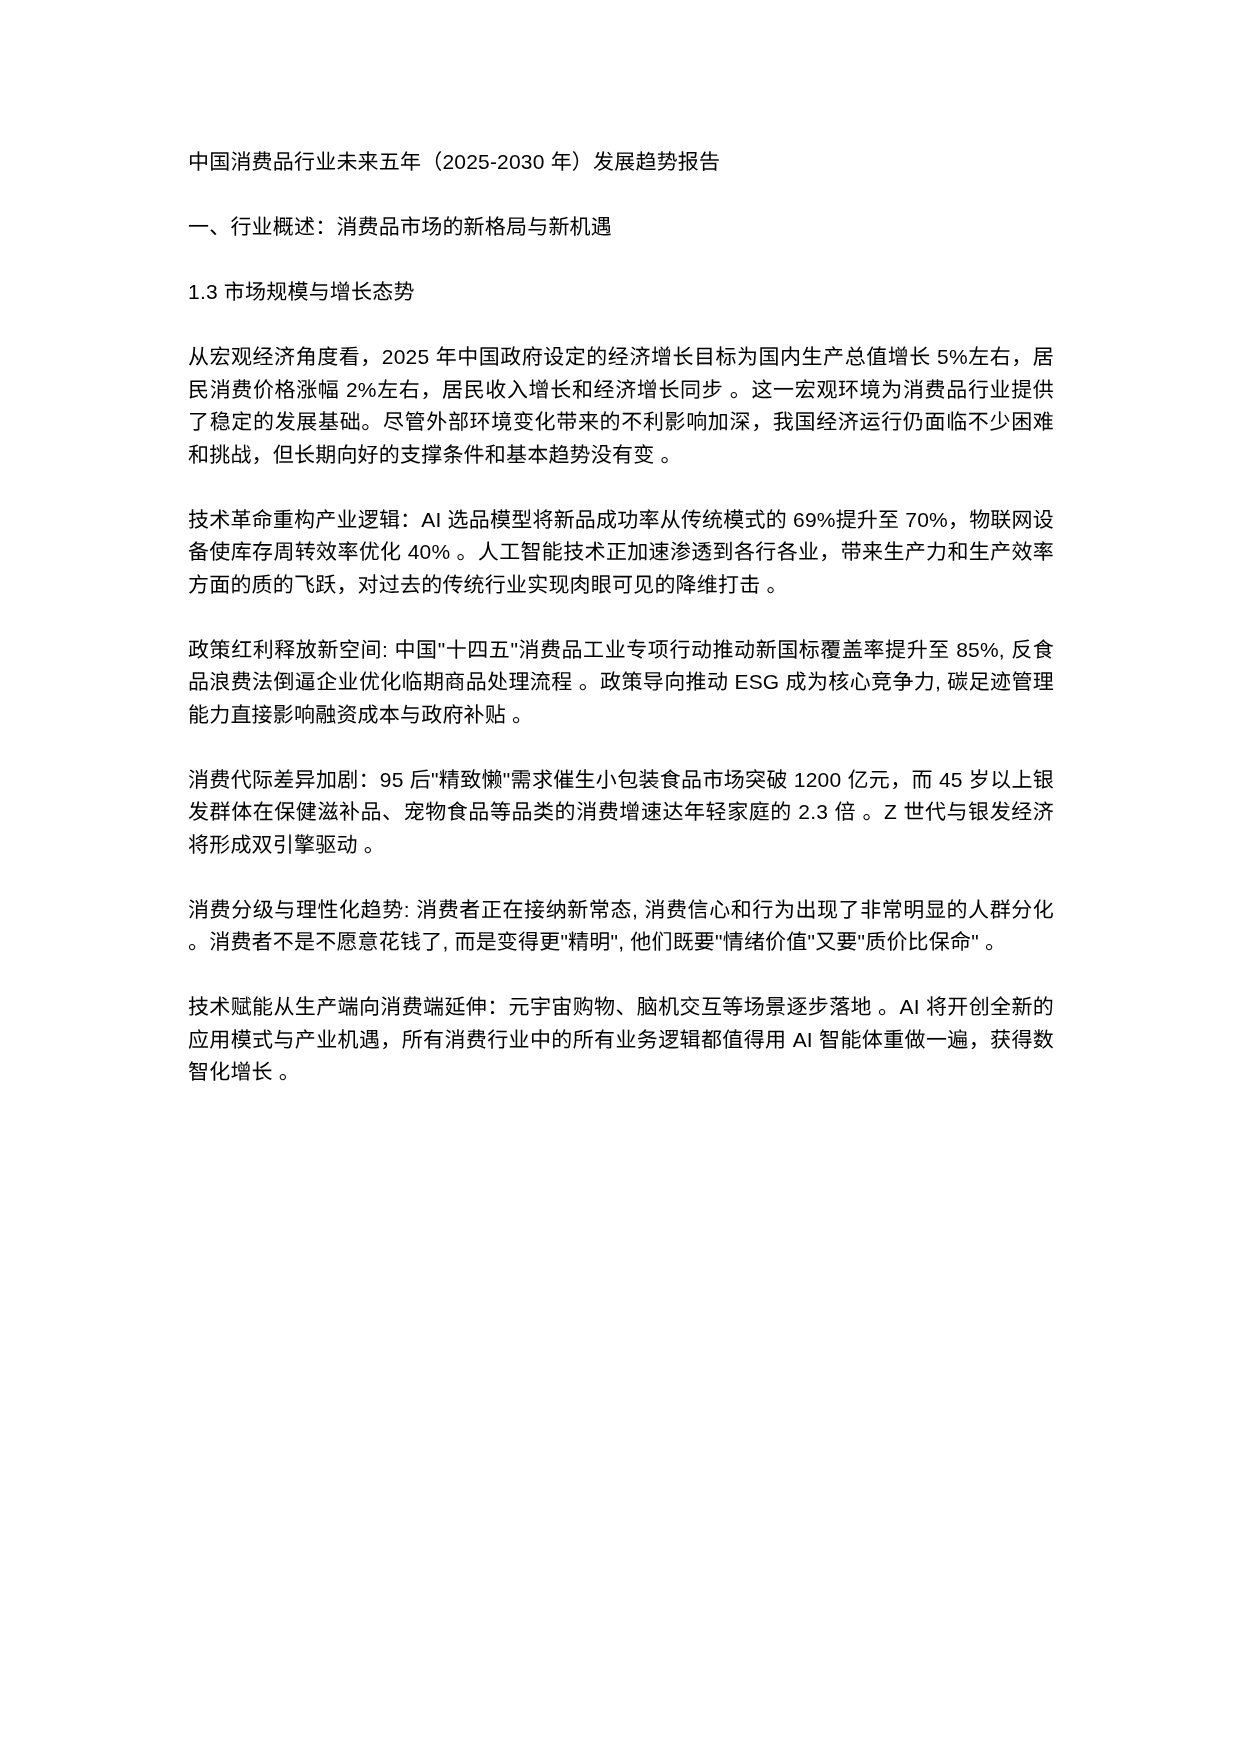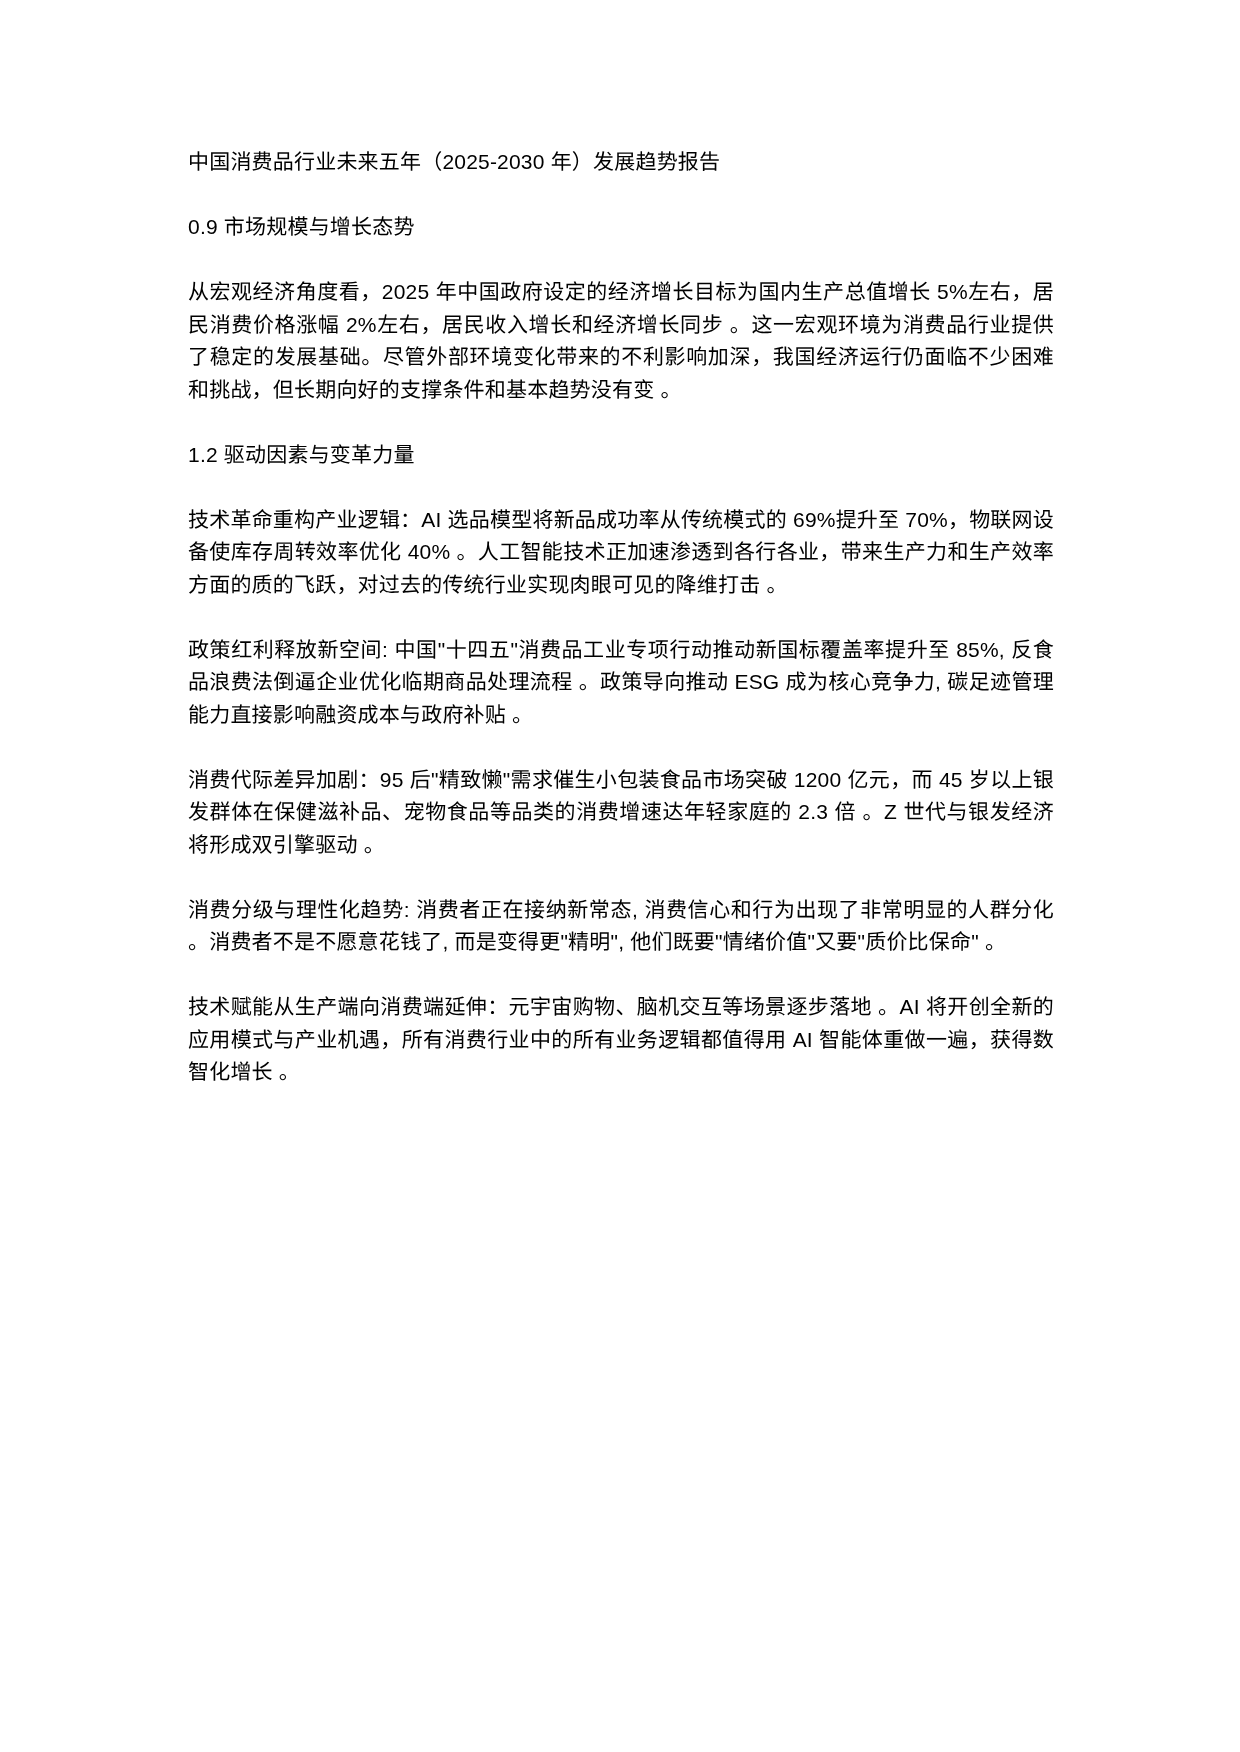--- a/index.html
+++ b/index.html
@@ -36,22 +36,22 @@
   .content p:last-child {
     margin-bottom: 4px;
   }
 </style>
 </head>
 <body>
 
 <div class="page">
   <div class="content">
     <p>中国消费品行业未来五年（2025-2030 年）发展趋势报告</p>
-    <p>0.9 市场规模与增长态势</p>
+    <p>一、行业概述：消费品市场的新格局与新机遇</p>
+    <p>1.3 市场规模与增长态势</p>
     <p>从宏观经济角度看，2025 年中国政府设定的经济增长目标为国内生产总值增长 5%左右，居民消费价格涨幅 2%左右，居民收入增长和经济增长同步 。这一宏观环境为消费品行业提供了稳定的发展基础。尽管外部环境变化带来的不利影响加深，我国经济运行仍面临不少困难和挑战，但长期向好的支撑条件和基本趋势没有变 。</p>
-    <p>1.2 驱动因素与变革力量</p>
     <p>技术革命重构产业逻辑：AI 选品模型将新品成功率从传统模式的 69%提升至 70%，物联网设备使库存周转效率优化 40% 。人工智能技术正加速渗透到各行各业，带来生产力和生产效率方面的质的飞跃，对过去的传统行业实现肉眼可见的降维打击 。</p>
     <p>政策红利释放新空间: 中国"十四五"消费品工业专项行动推动新国标覆盖率提升至 85%, 反食品浪费法倒逼企业优化临期商品处理流程 。政策导向推动 ESG 成为核心竞争力, 碳足迹管理能力直接影响融资成本与政府补贴 。</p>
     <p>消费代际差异加剧：95 后"精致懒"需求催生小包装食品市场突破 1200 亿元，而 45 岁以上银发群体在保健滋补品、宠物食品等品类的消费增速达年轻家庭的 2.3 倍 。Z 世代与银发经济将形成双引擎驱动 。</p>
     <p>消费分级与理性化趋势: 消费者正在接纳新常态, 消费信心和行为出现了非常明显的人群分化 。消费者不是不愿意花钱了, 而是变得更"精明", 他们既要"情绪价值"又要"质价比保命" 。</p>
     <p>技术赋能从生产端向消费端延伸：元宇宙购物、脑机交互等场景逐步落地 。AI 将开创全新的应用模式与产业机遇，所有消费行业中的所有业务逻辑都值得用 AI 智能体重做一遍，获得数智化增长 。</p>
   </div>
 </div>
 
 </body></html>

